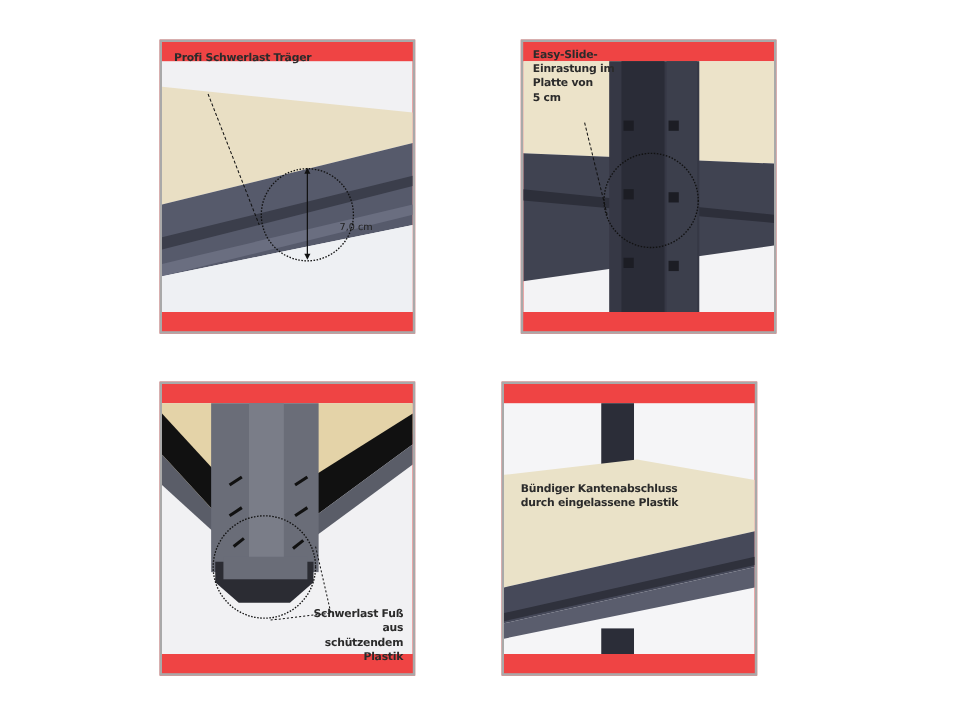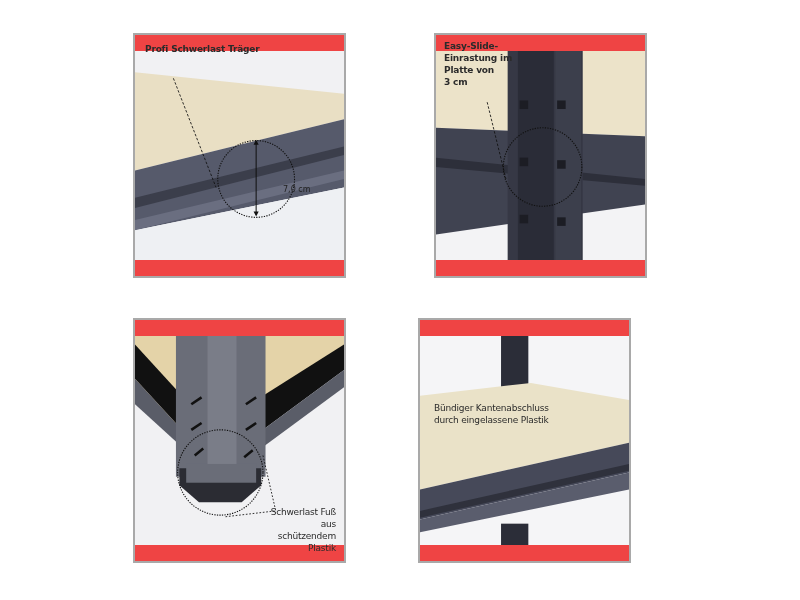--- a/index.html
+++ b/index.html
@@ -7,22 +7,22 @@
   .panel{position:absolute;width:213px;height:245px;border:2px solid #a9a9a9;box-sizing:border-box;overflow:hidden;background:#ef4444;}
   .p1{left:133px;top:33px;}
   .p2{left:418px;top:33px;margin-left:16px;}
   .p3{left:133px;top:318px;}
   .p4{left:418px;top:318px;}
   .panel svg.scene{position:absolute;left:0;top:0;width:100%;height:100%;}
   .label{position:absolute;font-size:9px;line-height:12px;font-weight:bold;color:#2b2b2b;font-family:"DejaVu Sans",sans-serif;letter-spacing:-0.2px;}
   .label span{display:block;}
   .l1{left:10px;top:8px;}
   .l2{left:8px;top:5px;}
-  .l3{right:8px;top:186px;text-align:right;font-weight:normal;}
-  .l4{left:14px;top:82px;font-weight:normal;}
+  .l3{right:8px;top:186px;text-align:right;font-weight:bold;}
+  .l4{left:14px;top:82px;font-weight:bold;}
   .measure{position:absolute;left:148px;top:150px;font-size:8px;color:#222;font-family:"DejaVu Sans",sans-serif;}
 </style>
 </head>
 <body>
 
 <div class="panel p1">
   <svg class="scene" viewBox="0 0 245 245">
     <rect width="245" height="245" fill="#f1f1f3"></rect>
     <polygon points="0,25 245,50 245,80 0,140" fill="#e9dfc4"></polygon>
     <polygon points="0,140 245,80 245,160 0,210" fill="#565a6b"></polygon>
@@ -54,21 +54,21 @@
     <rect x="142" y="128" width="10" height="10" fill="#1c1d24"></rect>
     <rect x="98" y="192" width="10" height="10" fill="#1c1d24"></rect>
     <rect x="142" y="195" width="10" height="10" fill="#1c1d24"></rect>
     <circle cx="125" cy="136" r="46" fill="none" stroke="#111" stroke-width="1.3" stroke-dasharray="1.5,1.5"></circle>
     <polyline points="60,60 82,150 M60,60 145,96" fill="none" stroke="#111" stroke-width="1" stroke-dasharray="3,2"></polyline>
   </svg>
   <div class="label l2">
     <span>Easy-Slide-</span>
     <span>Einrastung im</span>
     <span>Platte von</span>
-    <span>3 cm</span>
+    <span>5 cm</span>
   </div>
 </div>
 
 <div class="panel p3">
   <svg class="scene" viewBox="0 0 245 245">
     <rect width="245" height="245" fill="#f1f1f3"></rect>
     <polygon points="0,0 60,0 60,120 0,70" fill="#e4d3a8"></polygon>
     <polygon points="150,0 245,0 245,30 150,100" fill="#e4d3a8"></polygon>
     <polygon points="0,10 55,70 55,110 0,50" fill="#111"></polygon>
     <polygon points="0,50 55,110 55,130 0,80" fill="#5a5d68"></polygon>

